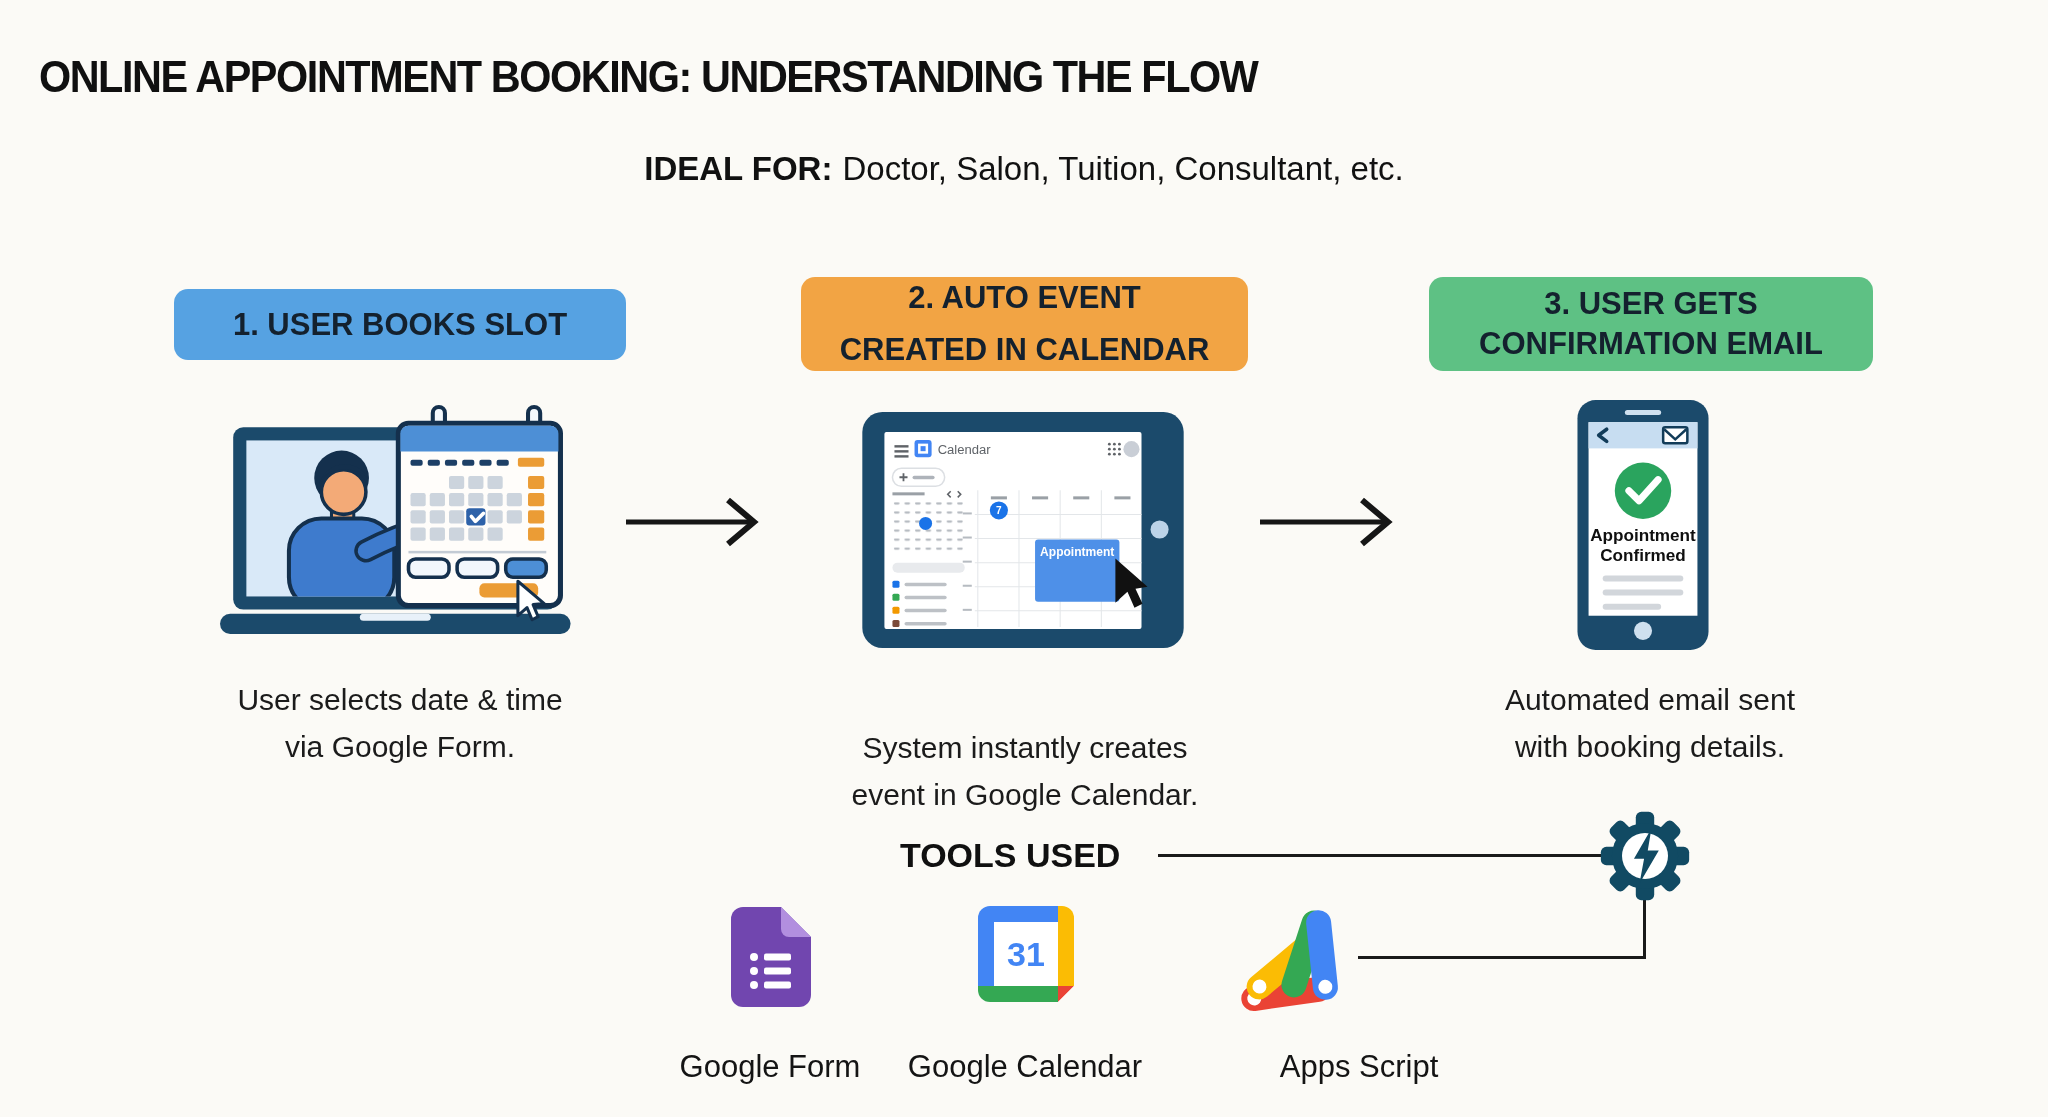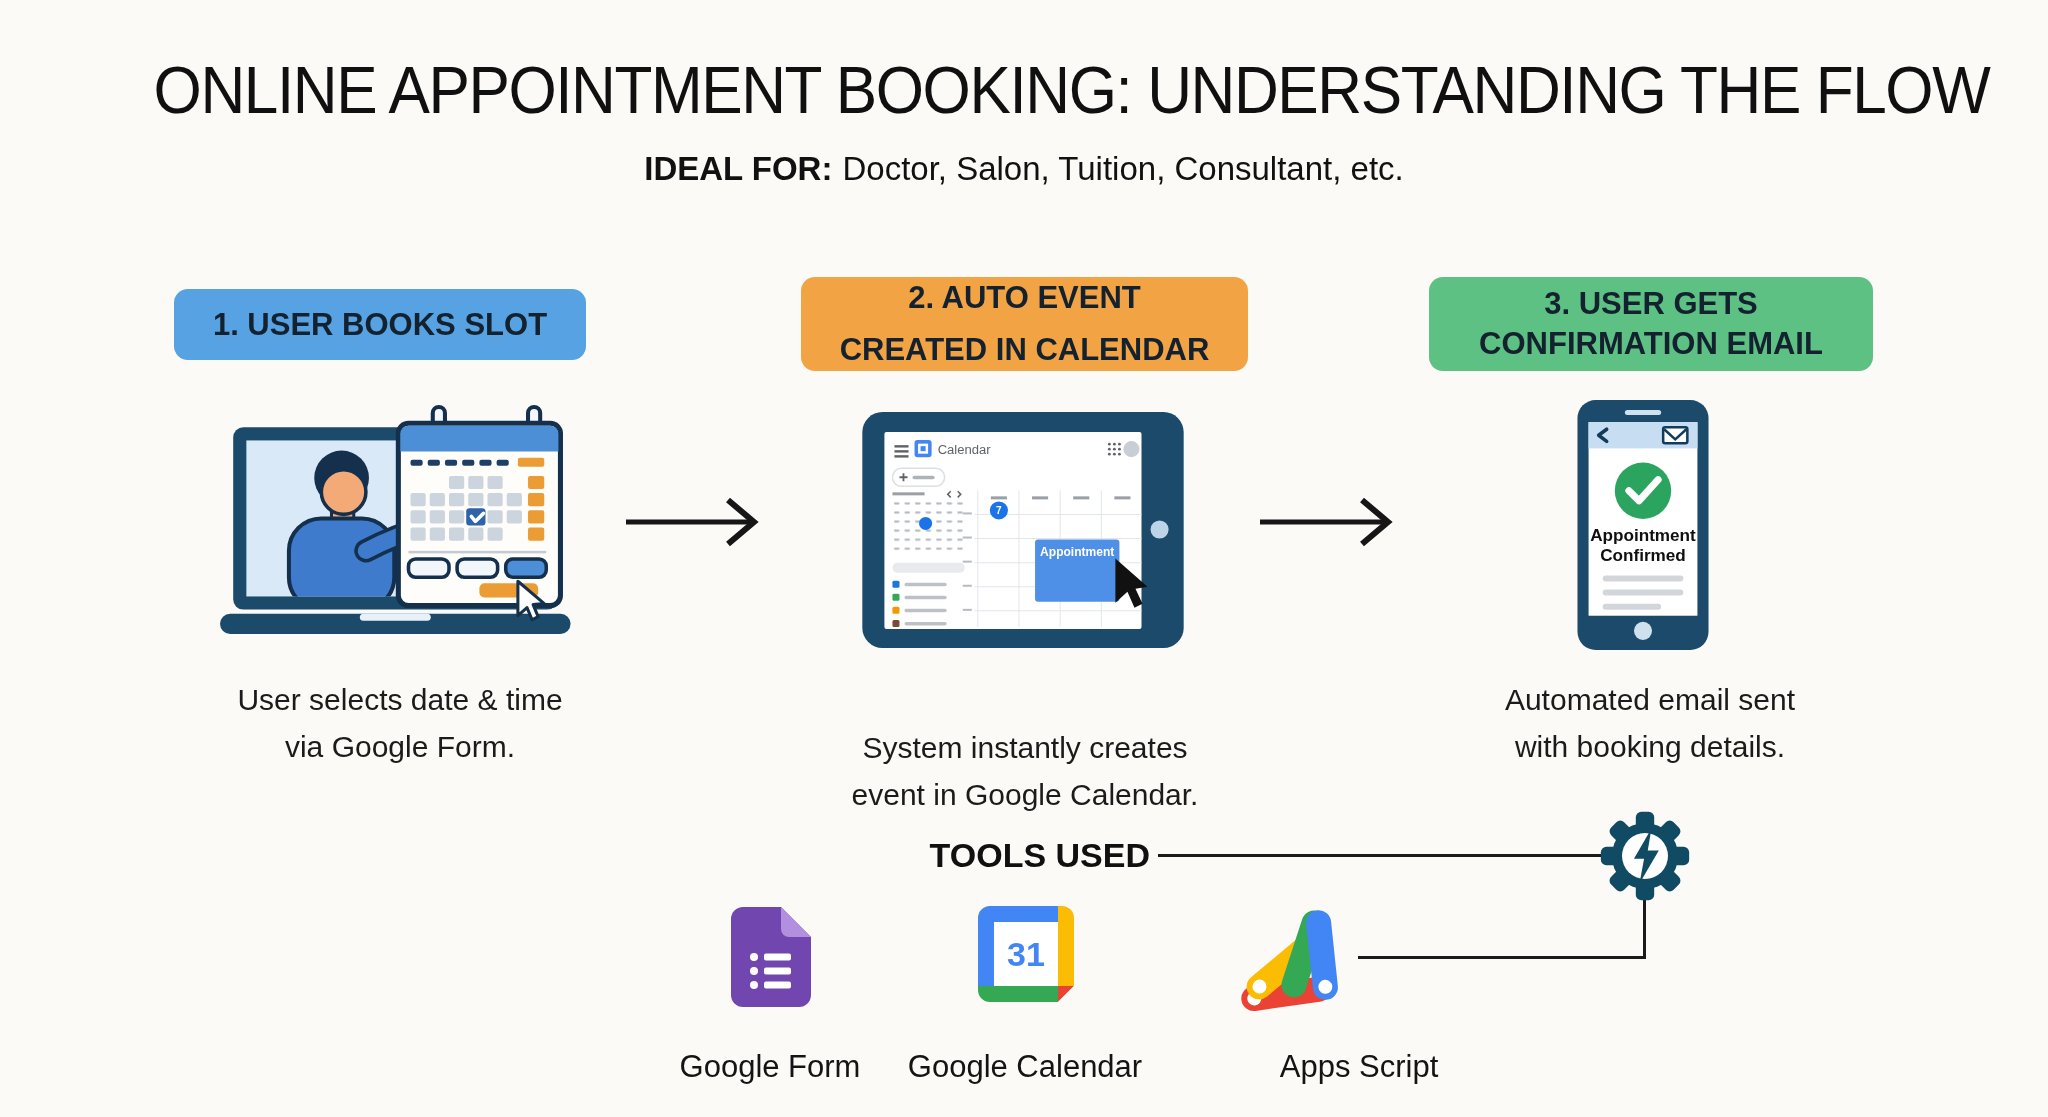--- a/index.html
+++ b/index.html
@@ -1,35 +1,35 @@
 <!DOCTYPE html>
 <html><head>
 <meta charset="utf-8">
 <style>
   html,body{margin:0;padding:0;background:#e8e8e8;}
   .canvas{position:relative;width:2048px;height:1117px;background:#fbfaf6;overflow:hidden;
           font-family:"Liberation Sans", sans-serif;color:#141414;}
   .abs{position:absolute;}
-  .title{top:52px;left:0;width:100%;text-align:right;font-size:66px;font-weight:400;
+  .title{top:52px;left:0;width:100%;text-align:left;font-size:44px;font-weight:700;
          letter-spacing:-1.5px;color:#101010;white-space:nowrap;}
   .title-inner{display:inline-block;transform:scaleX(.94);transform-origin:center;}
   .subtitle{top:150px;left:0;width:100%;text-align:center;font-size:33px;color:#111;}
   .subtitle .lbl{font-weight:800;}
   .subtitle .rest{margin-left:10px;font-weight:400;}
   .step-header{border-radius:14px;display:flex;flex-direction:column;align-items:center;
                justify-content:center;font-weight:800;font-size:31px;line-height:40px;
                color:#14212e;text-align:center;}
-  .hdr1{left:174px;top:289px;width:412px;height:71px;background:#56a2e2;}
+  .hdr1{left:174px;top:289px;width:452px;height:71px;background:#56a2e2;}
   .hdr2{left:801px;top:277px;width:447px;height:94px;background:#f2a444;gap:12px;}
   .hdr3{left:1429px;top:277px;width:444px;height:94px;background:#5ec184;}
   .step-header span:empty{display:none;}
   .caption{top:676px;width:560px;text-align:center;font-size:30px;line-height:47px;color:#1b1b1b;}
   .cap1{left:120px;} .cap2{left:745px;margin-top:48px;} .cap3{left:1370px;}
   .caption span{display:block;}
-  .tools-heading{left:900px;top:836px;width:250px;text-align:right;font-size:34px;
+  .tools-heading{left:900px;top:836px;width:250px;text-align:left;font-size:34px;
                  font-weight:800;color:#101010;}
   .tool-label{top:1026px;text-align:center;font-size:31px;color:#141414;margin-top:23px;}
   .lab1{left:640px;width:260px;} .lab2{left:880px;width:290px;} .lab3{left:1229px;width:260px;}
   .line{background:#1a1a1a;}
   .hline1{left:1158px;top:854px;width:444px;height:3px;}
   .vline{left:1643px;top:898px;width:3px;height:61px;}
   .hline2{left:1358px;top:956px;width:288px;height:3px;}
   svg text{font-family:"Liberation Sans", sans-serif;}
 </style>
 </head>

